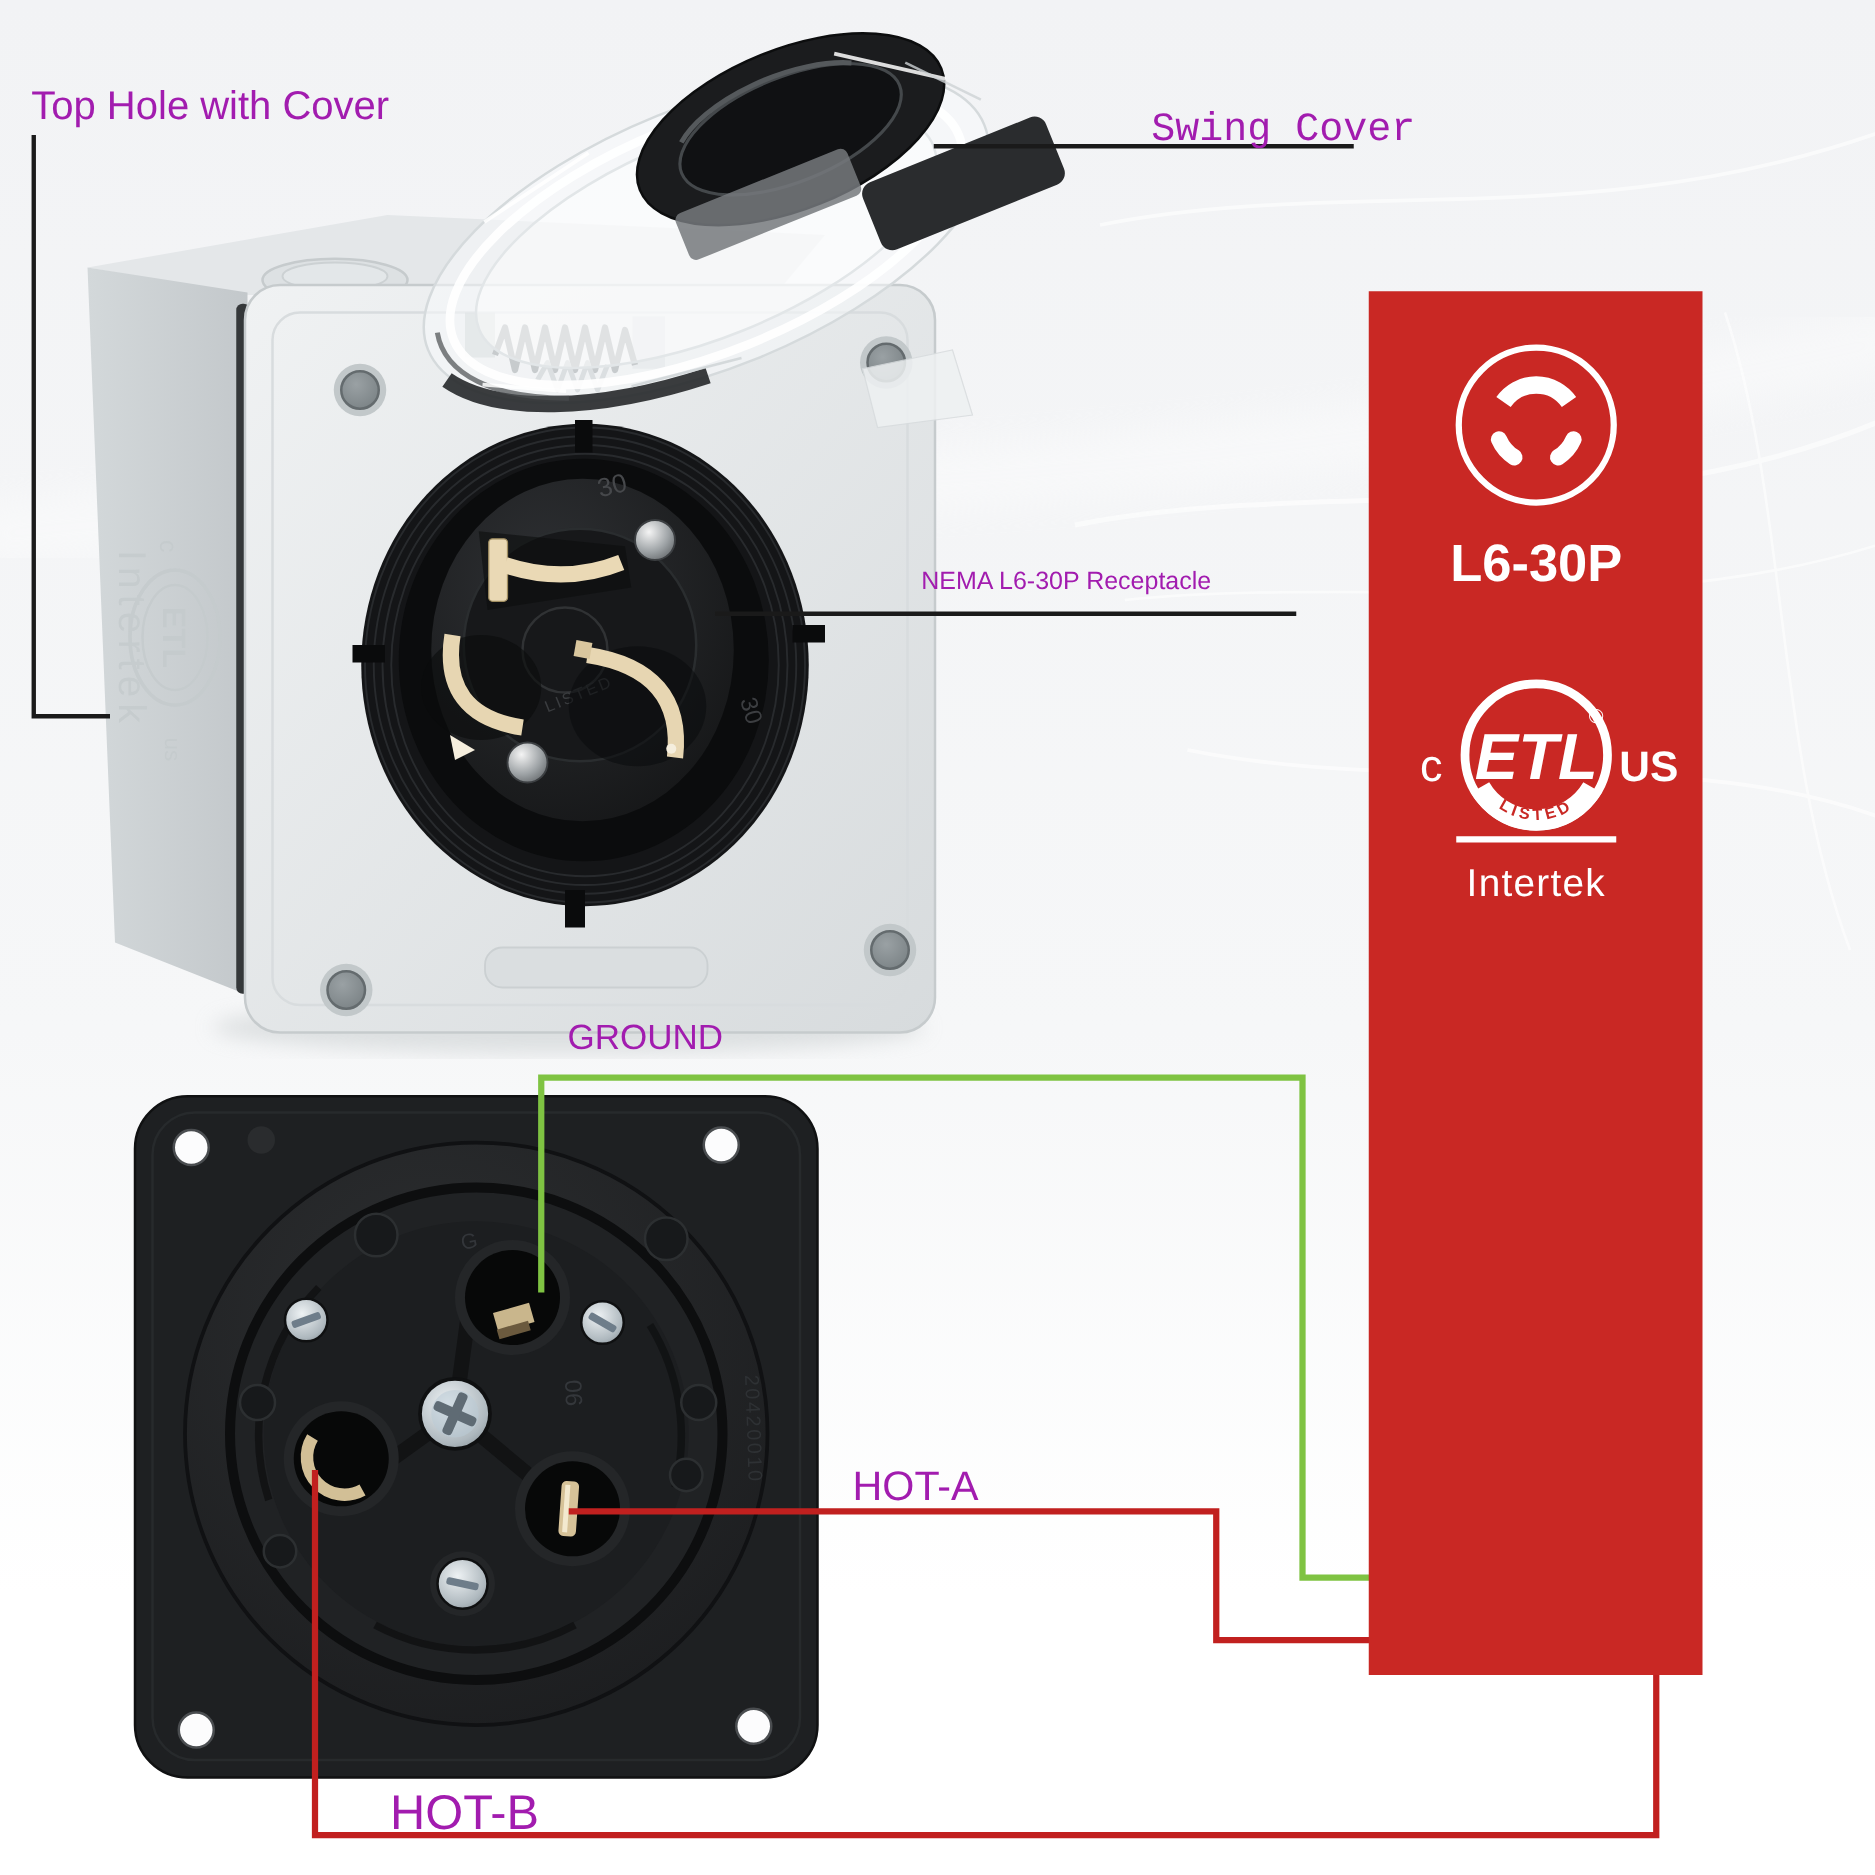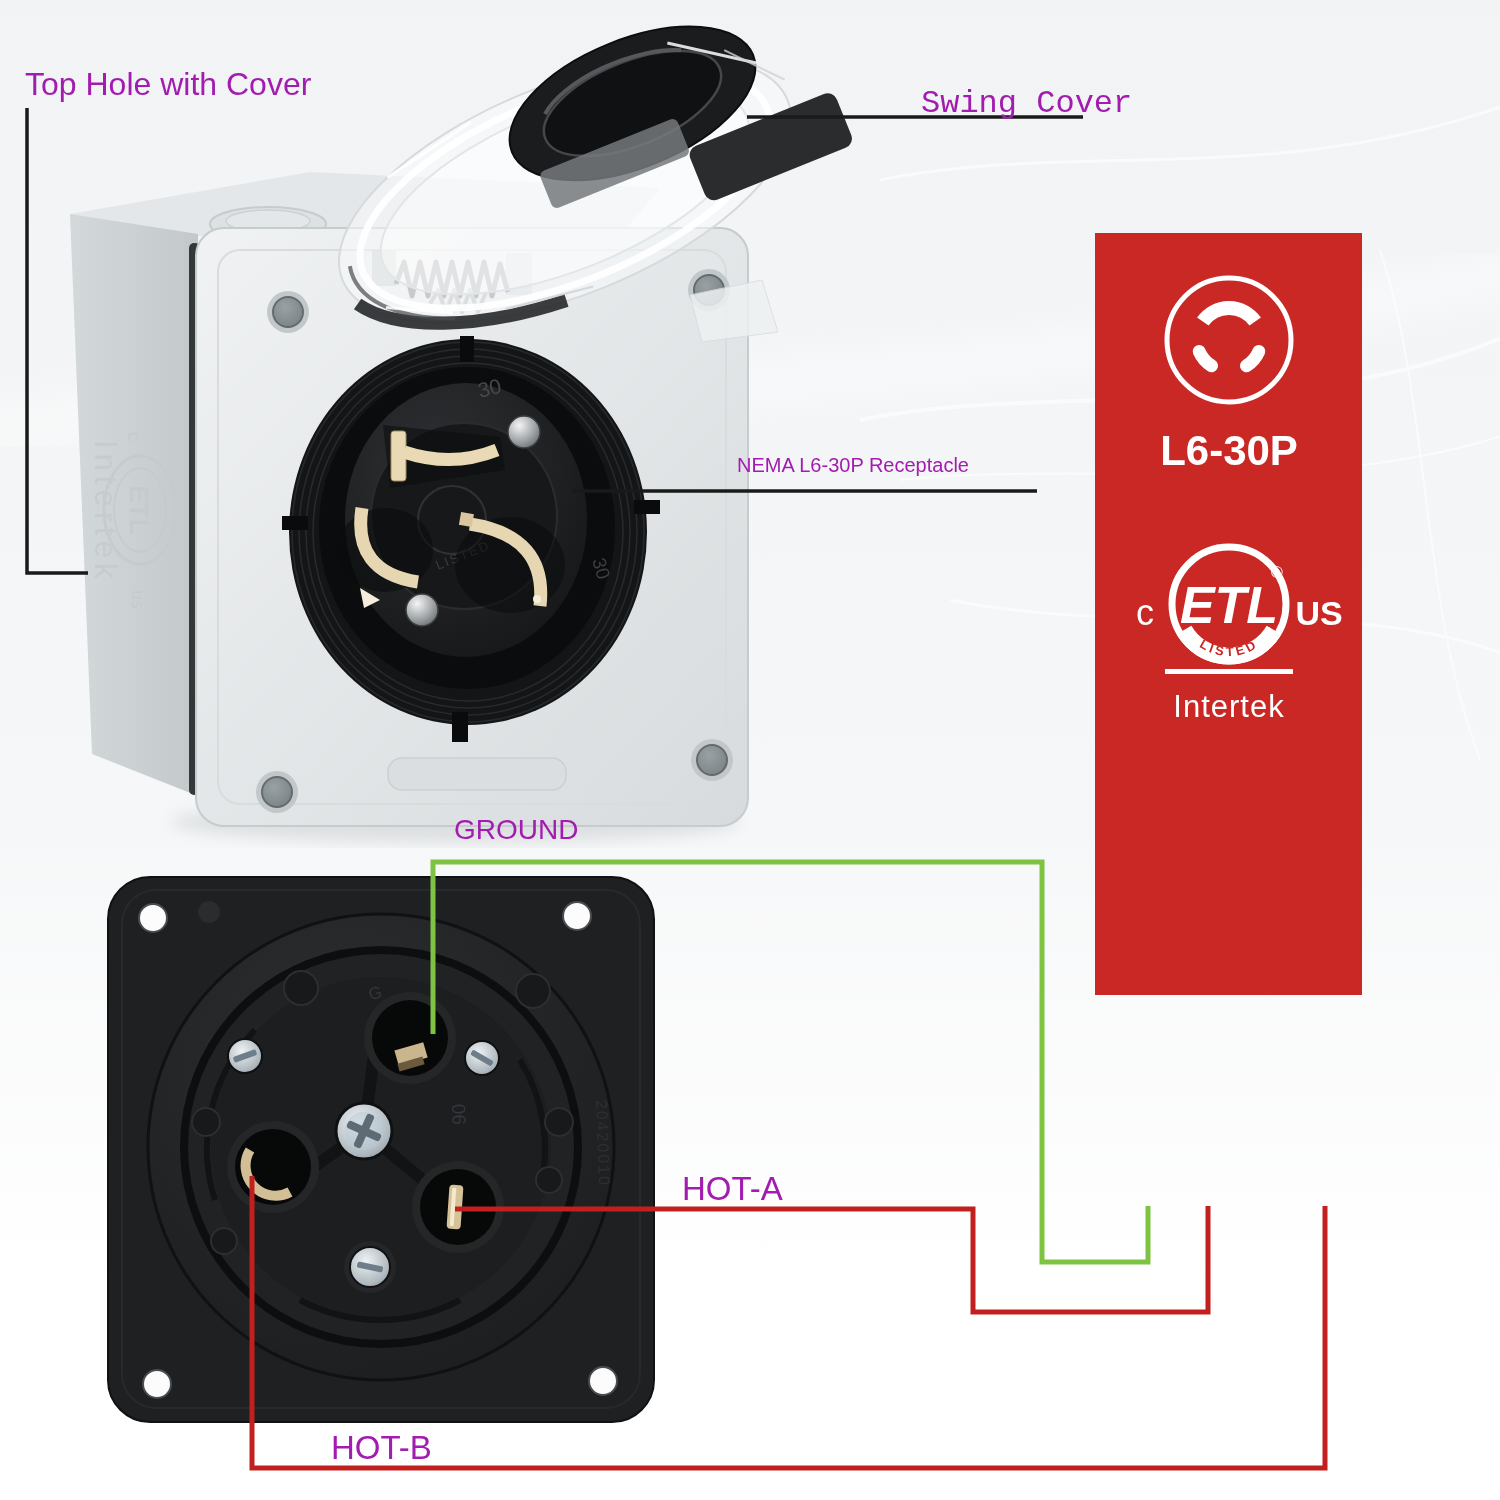--- a/index.html
+++ b/index.html
@@ -1,21 +1,21 @@
 <!DOCTYPE html>
 <html><head>
 <meta charset="utf-8">
 <style>
   html,body{margin:0;padding:0;background:#fff;}
   .stage{position:relative;width:1500px;height:1500px;overflow:hidden;
          font-family:"Liberation Sans",sans-serif;}
   .stage svg text{font-family:"Liberation Sans",sans-serif;}
   .scene{position:absolute;left:0;top:0;}
   .label{position:absolute;color:#a21caf;font-size:32px;white-space:nowrap;}
-  .banner{position:absolute;left:1095px;top:233px;width:267px;height:762px;}
+  .banner{position:absolute;left:1095px;top:233px;width:267px;height:1107px;}
   .banner svg{display:block;}
 </style>
 </head>
 <body>
 
 <div class="stage">
 
 <svg class="scene" width="1500" height="1500" viewBox="0 0 1500 1500">
   <defs>
     <linearGradient id="bgGrad" x1="0" y1="0" x2="0" y2="1">
@@ -285,21 +285,21 @@
     <polyline points="455,1209 973,1209 973,1312 1208,1312 1208,1206" stroke-width="5" stroke="#c1201f"></polyline>
     <polyline points="252,1176 252,1468 1325,1468 1325,1206" stroke-width="5" stroke="#c1201f"></polyline>
   </g>
 </svg>
 
 <div class="label" style="left:25px;top:66px;">Top Hole with Cover</div>
 <div class="label" style="left:921px;top:85px;font-family:Liberation Mono, monospace;">Swing Cover</div>
 <div class="label" style="left:737px;top:454px;font-size:20px;">NEMA L6-30P Receptacle</div>
 <div class="label" style="left:454px;top:814px;font-size:28px;">GROUND</div>
 <div class="label" style="left:682px;top:1170px;font-size:33px;">HOT-A</div>
-<div class="label" style="left:331px;top:1429px;font-size:33px;">HOT-B</div>
+<div class="label" style="left:312px;top:1429px;font-size:39px;">HOT-B</div>
 
 <div class="banner" style="background-color: rgb(201, 40, 36);">
   <svg width="267" height="973" viewBox="0 0 267 973">
 
     <g stroke="#ffffff" fill="none">
       <circle cx="134" cy="107" r="62" stroke-width="5"></circle>
       <path d="M107.8,88.6 A32,32 0 0 1 160.2,88.6" stroke-width="14"></path>
       <path d="M116.5,132.8 A32,32 0 0 1 104.2,118.5" stroke-width="13" stroke-linecap="round"></path>
       <path d="M163.8,118.5 A32,32 0 0 1 151.5,132.8" stroke-width="13" stroke-linecap="round"></path>
     </g>

